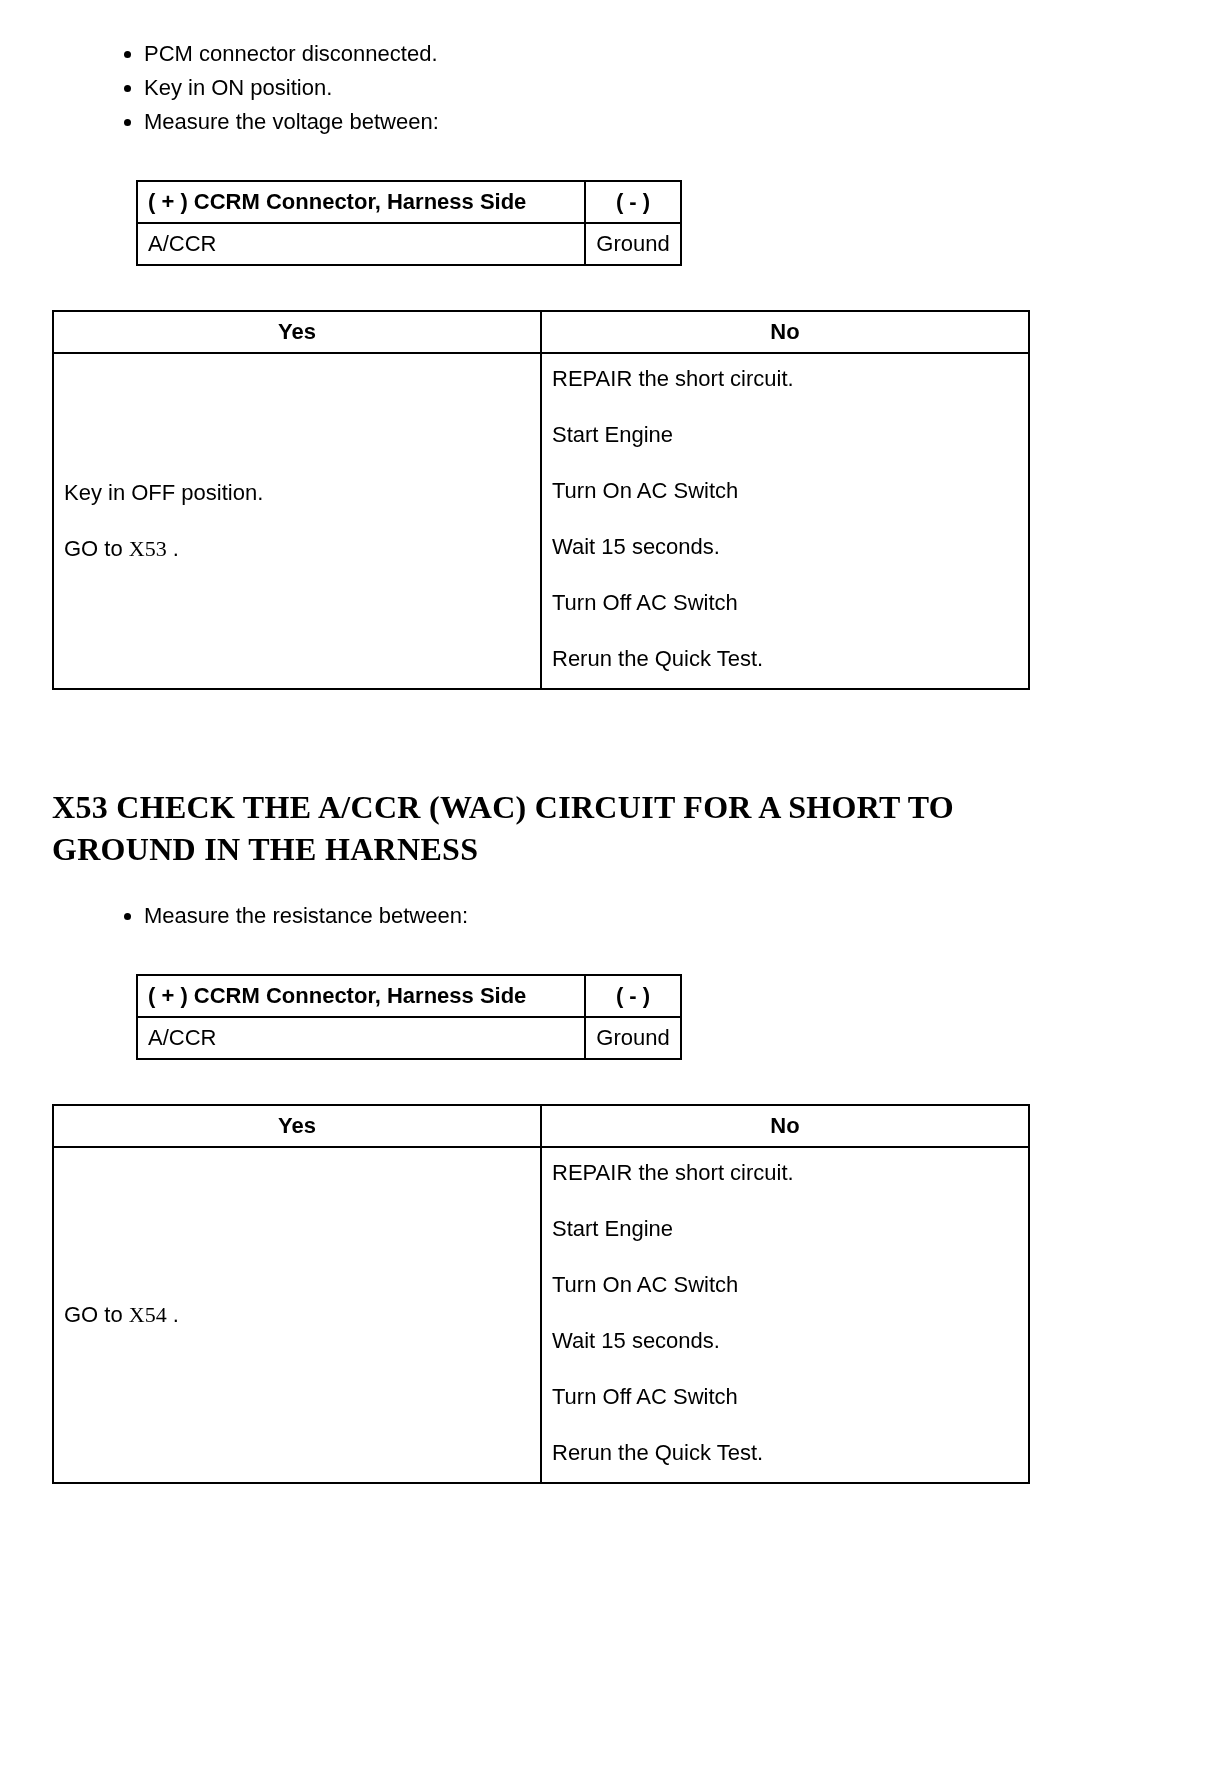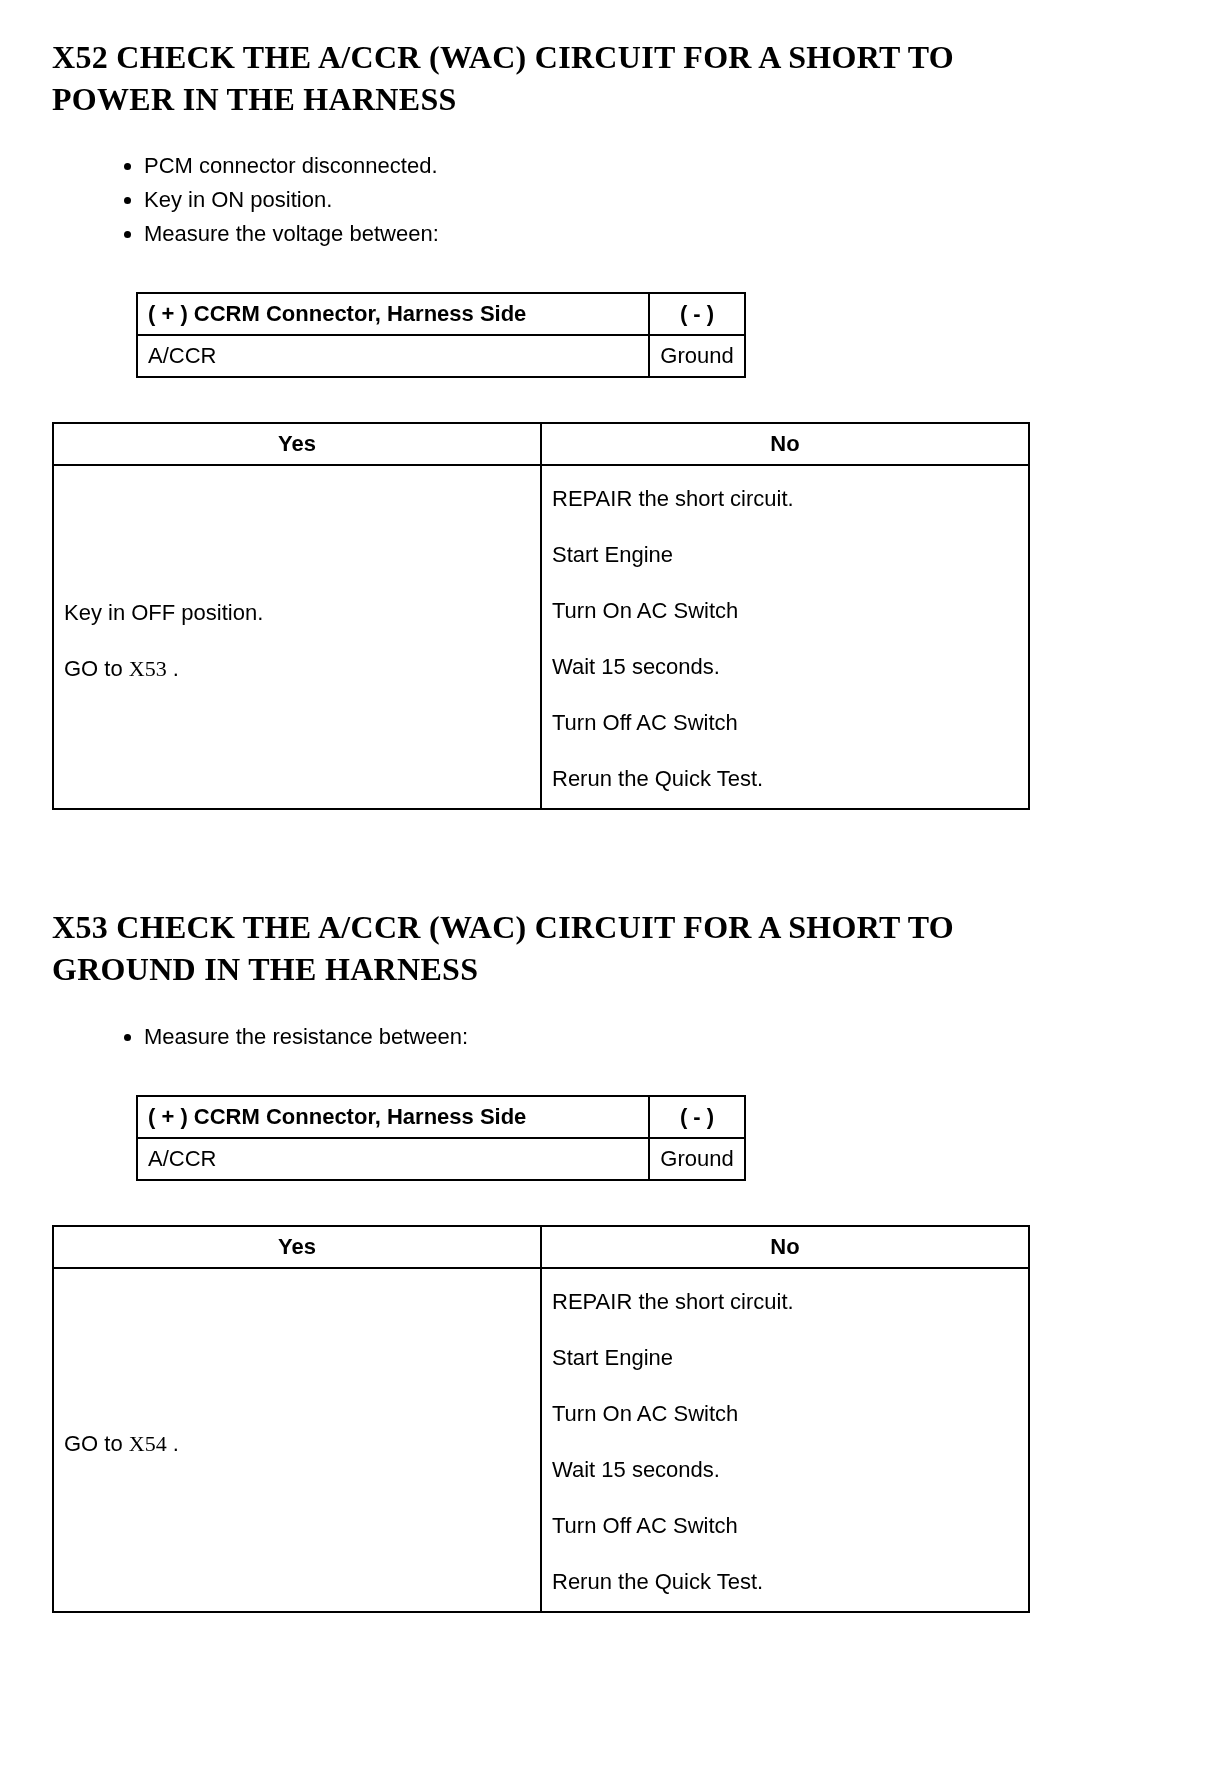--- a/index.html
+++ b/index.html
@@ -33,21 +33,21 @@
     border-collapse: collapse;
     margin: 0 0 44px 84px;
     font-size: 22px;
   }
   .measure-table th, .measure-table td {
     border: 2px solid #000000;
     padding: 7px 10px;
     text-align: left;
   }
   .measure-table th { font-weight: bold; }
-  .col-plus  { width: 512px; }
+  .col-plus  { width: 448px; }
   .col-minus { width: 96px; text-align: center !important; }
   .measure-table td.col-minus { text-align: left; }
   .question {
     font-size: 22px;
     font-weight: bold;
     margin: 0 0 12px 2px;
   }
   .result-table {
     border-collapse: collapse;
     width: 978px;
@@ -62,33 +62,32 @@
     text-align: center;
     font-weight: bold;
     width: 50%;
   }
   .result-table td {
     border: 2px solid #000000;
     padding: 12px 12px 12px 10px;
     vertical-align: top;
   }
   .result-table td.yes-cell { vertical-align: middle; }
-  .cell-line { margin: 8px 0 30px 0; line-height: 26px; }
+  .cell-line { margin: 0 0 30px 0; line-height: 26px; }
   .cell-line:last-child { margin-bottom: 4px; }
   .yes-cell .cell-line:last-child { margin-bottom: 0; }
   .serif-ref { font-family: "Liberation Serif", serif; }
   .section-gap { height: 96px; }
 </style>
 </head>
 <body>
 
 <div class="page">
 
   <section>
-    <h1 class="section-title">X52 CHECK THE A/CCR (WAC) CIRCUIT FOR A SHORT TO POWER IN THE HARNESS</h1>
 
     <ul class="bullets">
       <li>PCM connector disconnected.</li>
       <li>Key in ON position.</li>
       <li>Measure the voltage between:</li>
     </ul>
 
     <table class="measure-table">
       <tbody>
           <tr>

